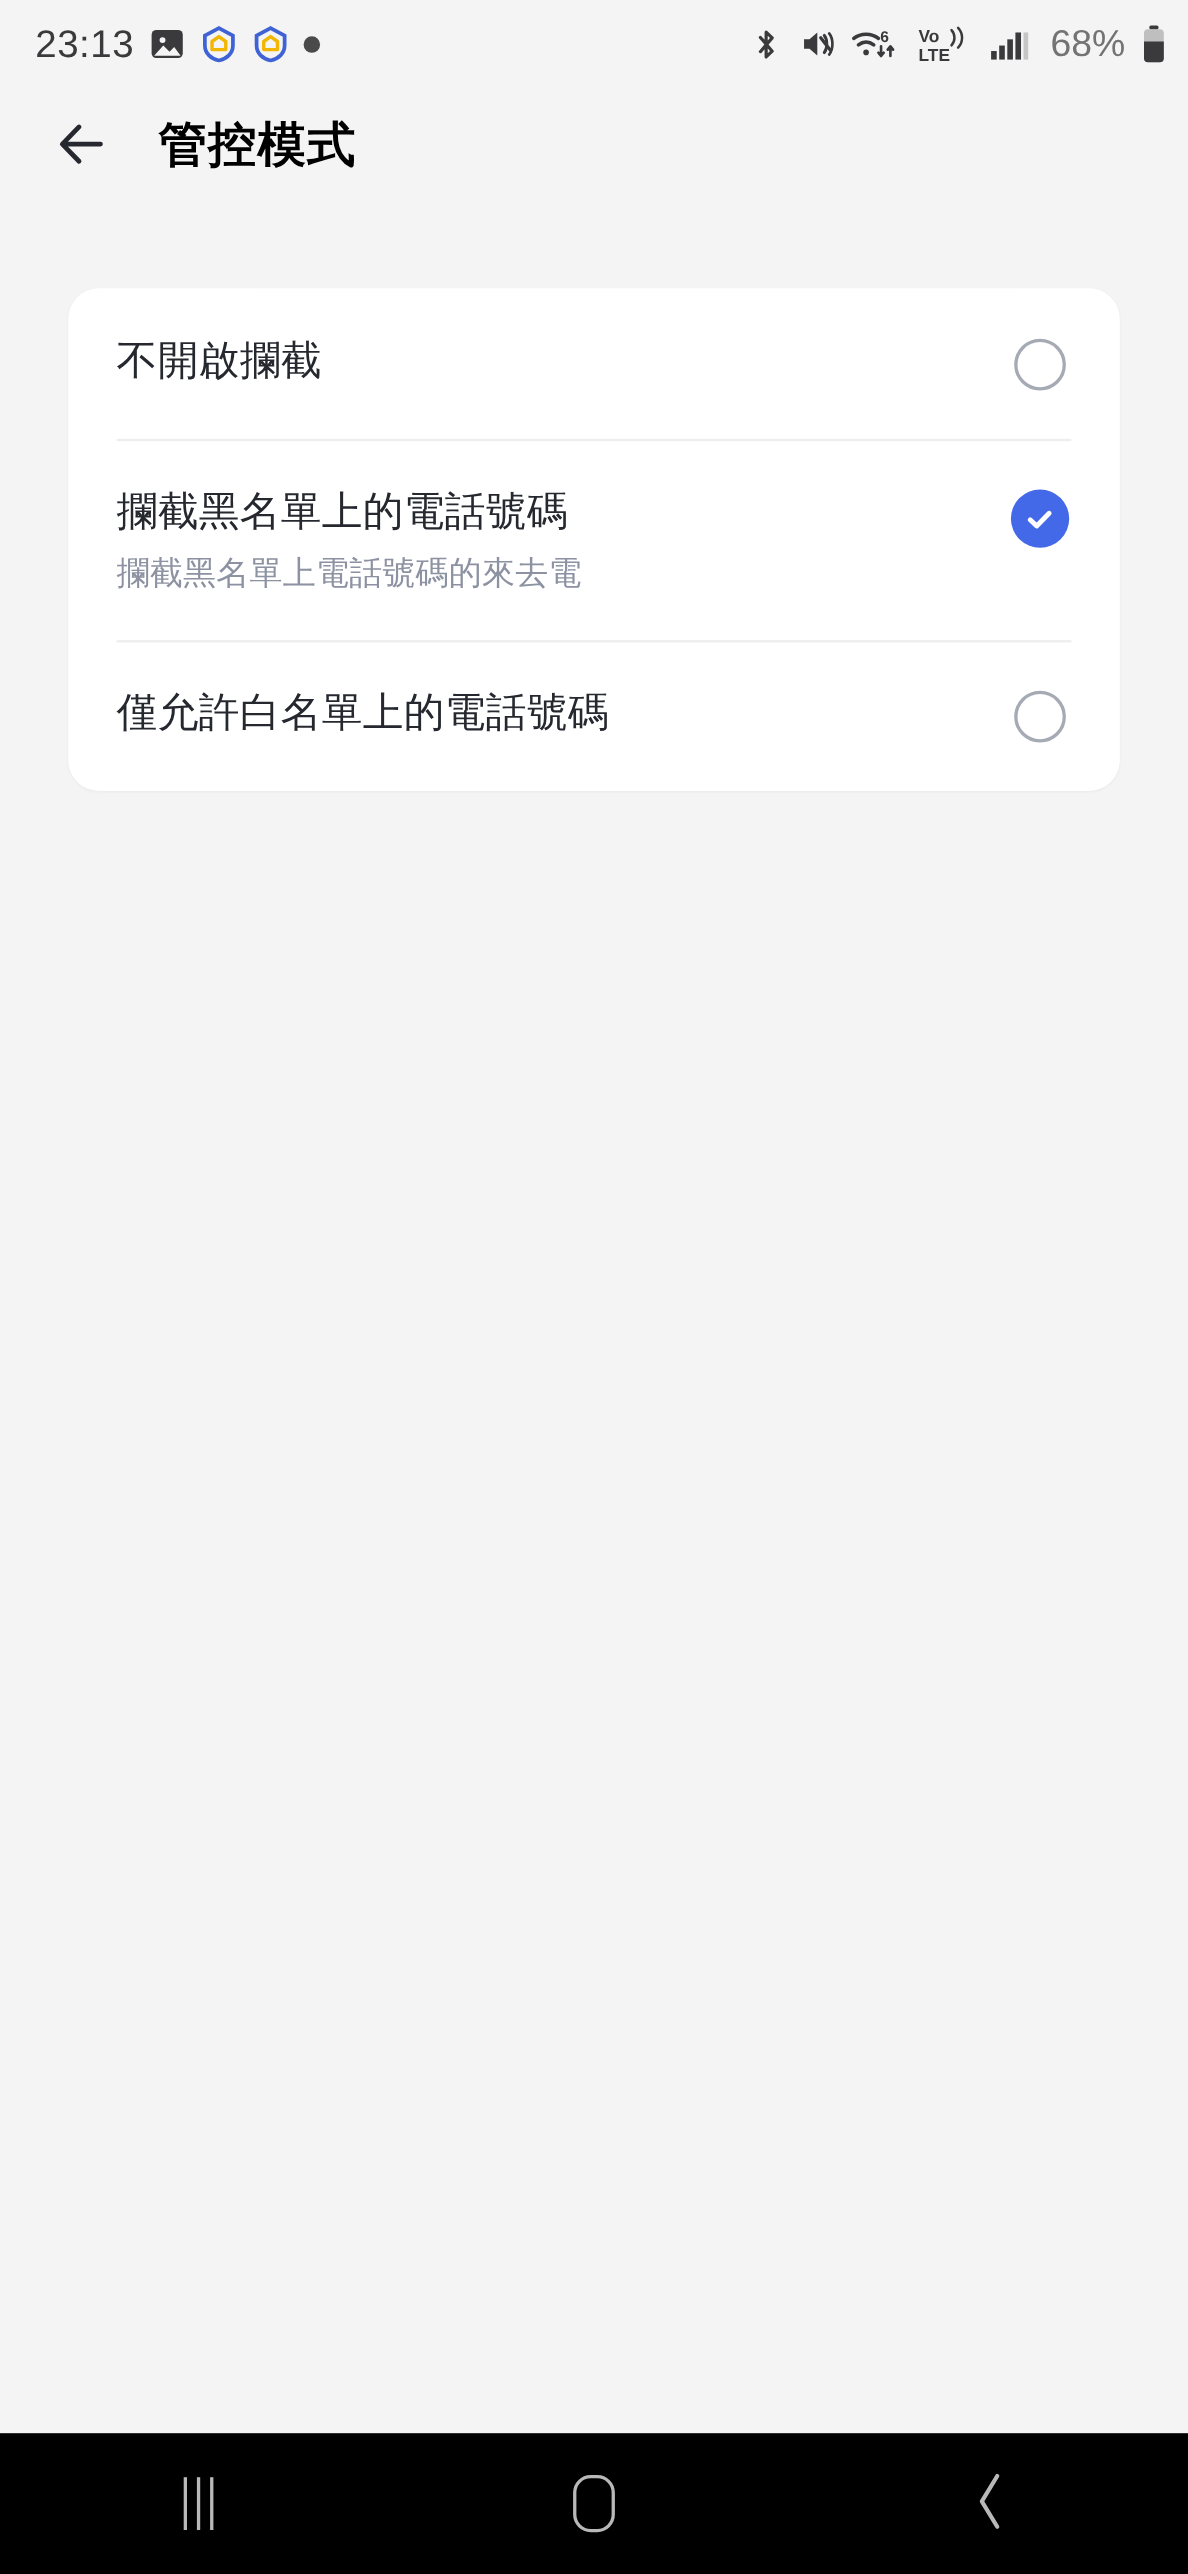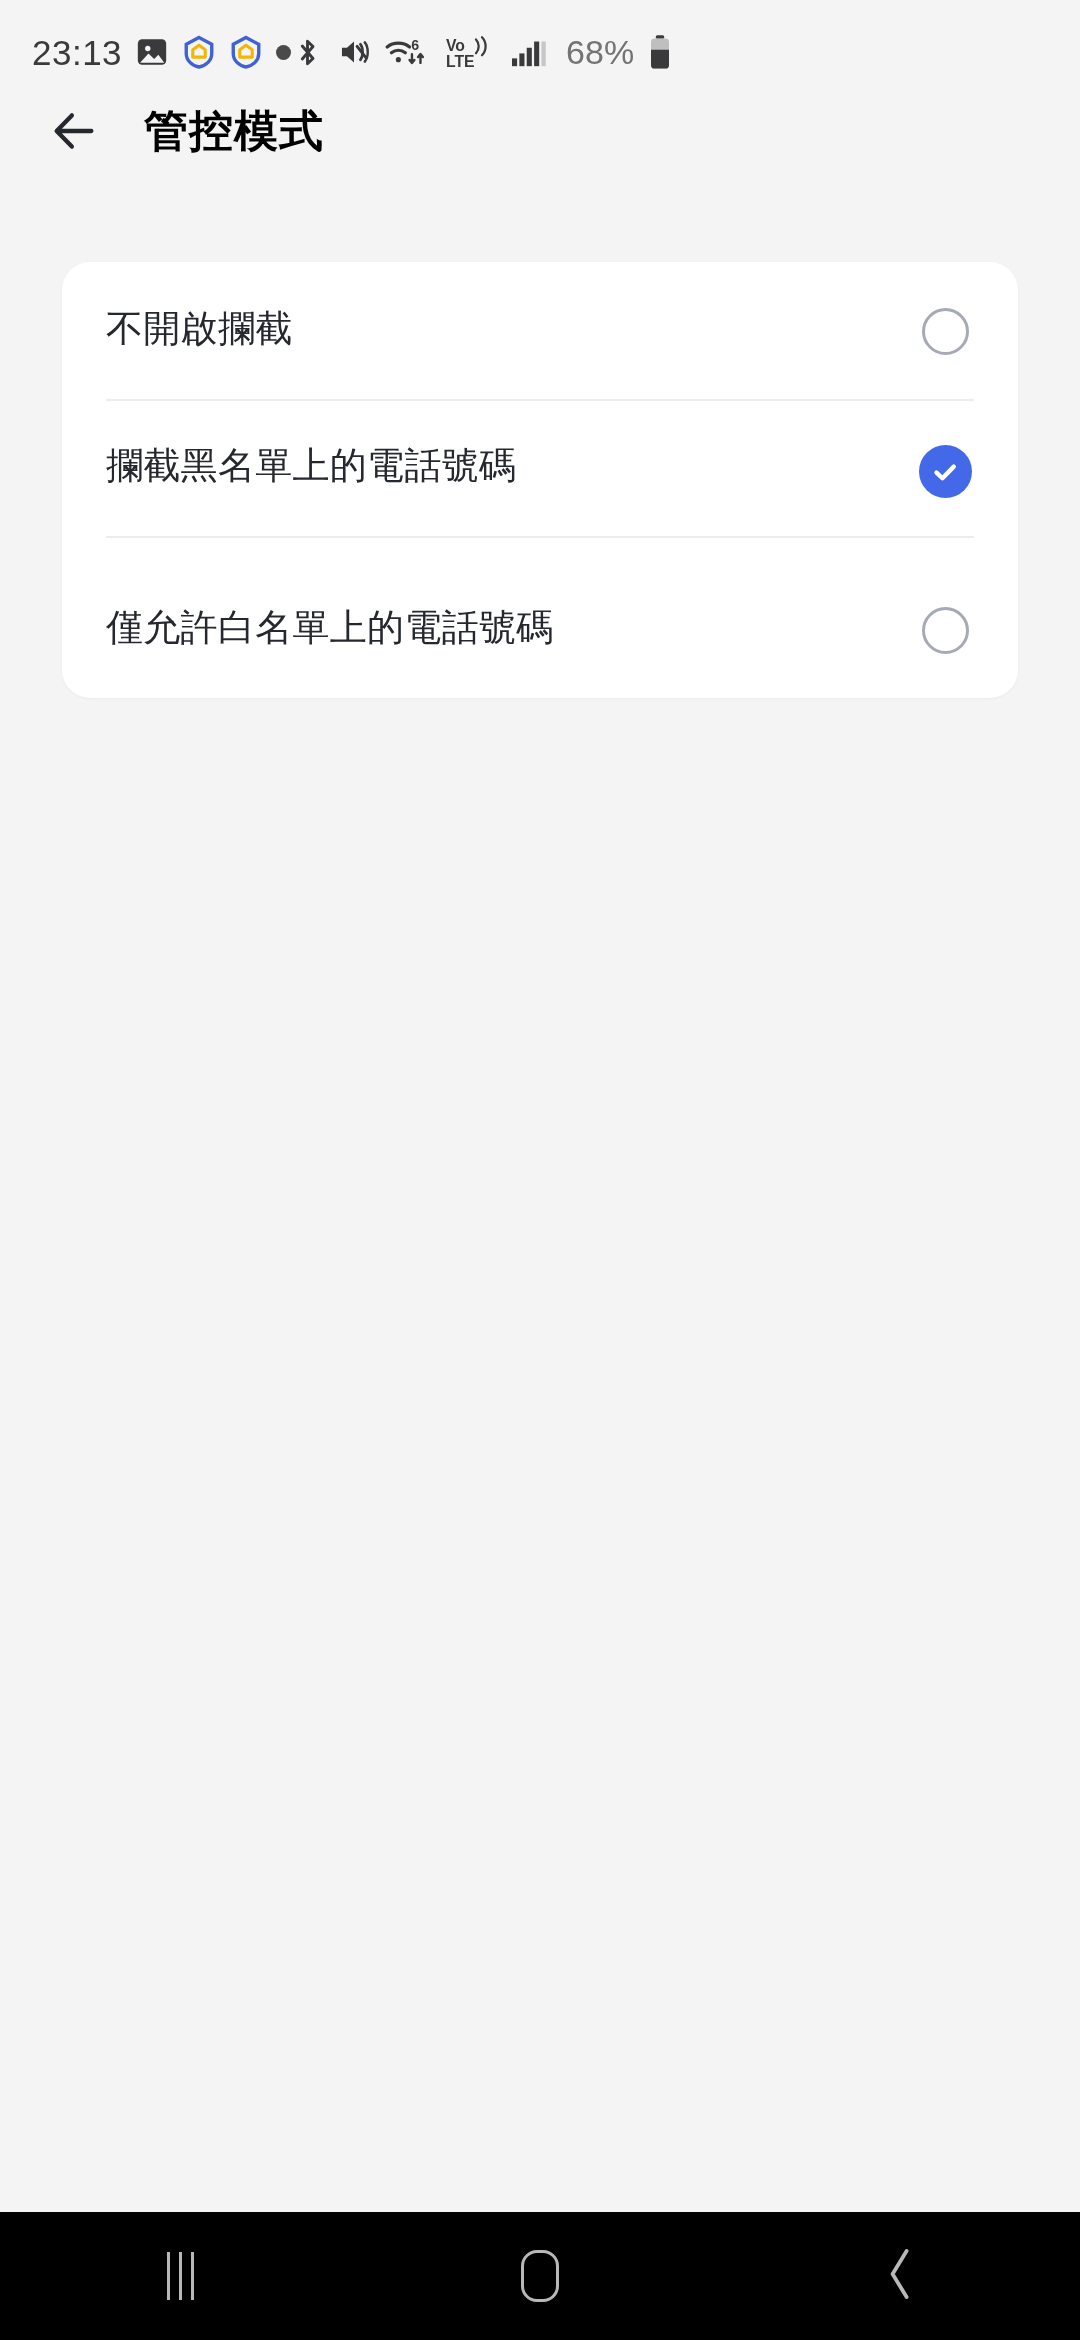--- a/index.html
+++ b/index.html
@@ -6,22 +6,22 @@
   html, body {
     width:1080px; height:2340px;
     background:#F4F4F4;
     font-family:"Liberation Sans","DejaVu Sans",sans-serif;
     overflow:hidden;
   }
   #screen { position:relative; width:1080px; height:2340px; background:#F4F4F4; }
 
   
   .status-bar {
-    position:absolute; top:16px; left:0; width:1080px; height:72px;
-    display:flex; align-items:center; justify-content:flex-start;
+    position:absolute; top:4px; left:0; width:1080px; height:72px;
+    display:flex; align-items:center; justify-content:space-between;
     padding:0 18px 0 32px; background:#F4F4F4;
   }
   .sb-left { display:flex; align-items:center; gap:13px; }
   .sb-clock { font-size:35px; color:#3A3A3C; letter-spacing:0.5px; line-height:1; }
   .sb-right { display:flex; align-items:center; gap:13px; }
   .sb-ico { display:flex; align-items:center; justify-content:center; }
   .battery-text { font-size:34px; color:#737373; letter-spacing:0px; line-height:1; margin-left:5px; }
   .dot-ind { width:15px; height:15px; border-radius:50%; background:#4A4A4A; }
 
   
@@ -52,21 +52,21 @@
   .opt-texts { flex:1; padding-right:24px;font-family:Liberation Serif, serif; }
   .opt-title {
     font-size:37px; color:#26282F; line-height:1.25; letter-spacing:0.3px;
   }
   .opt-sub {
     font-size:30px; color:#8C92A1; line-height:1.42; letter-spacing:0.2px;
     margin-top:12px; max-width:760px;
   }
   .row-a { padding-top:44px; padding-bottom:44px; }
   .row-b { padding-top:42px; padding-bottom:38px; }
-  .row-c { padding-top:42px; padding-bottom:44px;margin-top:25px; }
+  .row-c { padding-top:42px; padding-bottom:44px; }
 
   .radio-wrap {
     width:62px; flex:0 0 62px; display:flex; align-items:center; justify-content:center;
     padding-top:2px;
   }
   .radio-off {
     width:47px; height:47px; border-radius:50%;
     border:3px solid #A6AAB5; background:transparent;
     box-sizing:border-box;
   }
@@ -201,20 +201,21 @@
       <div class="radio-wrap">
         <div class="radio-off"></div>
       </div>
     </div>
 
     <div class="divider"></div>
 
     <div class="option-row row-b">
       <div class="opt-texts">
         <div class="opt-title">攔截黑名單上的電話號碼</div>
+        <div class="opt-sub">攔截黑名單上電話號碼的來去電</div>
       </div>
       <div class="radio-wrap">
         <div class="radio-on">
           <svg width="34" height="34" viewBox="0 0 24 24">
             <path d="M6 12.4 L10.2 16.4 L18.2 8.2" fill="none" stroke="#FFFFFF" stroke-width="3.1" stroke-linecap="round" stroke-linejoin="round"></path>
           </svg>
         </div>
       </div>
     </div>
 

